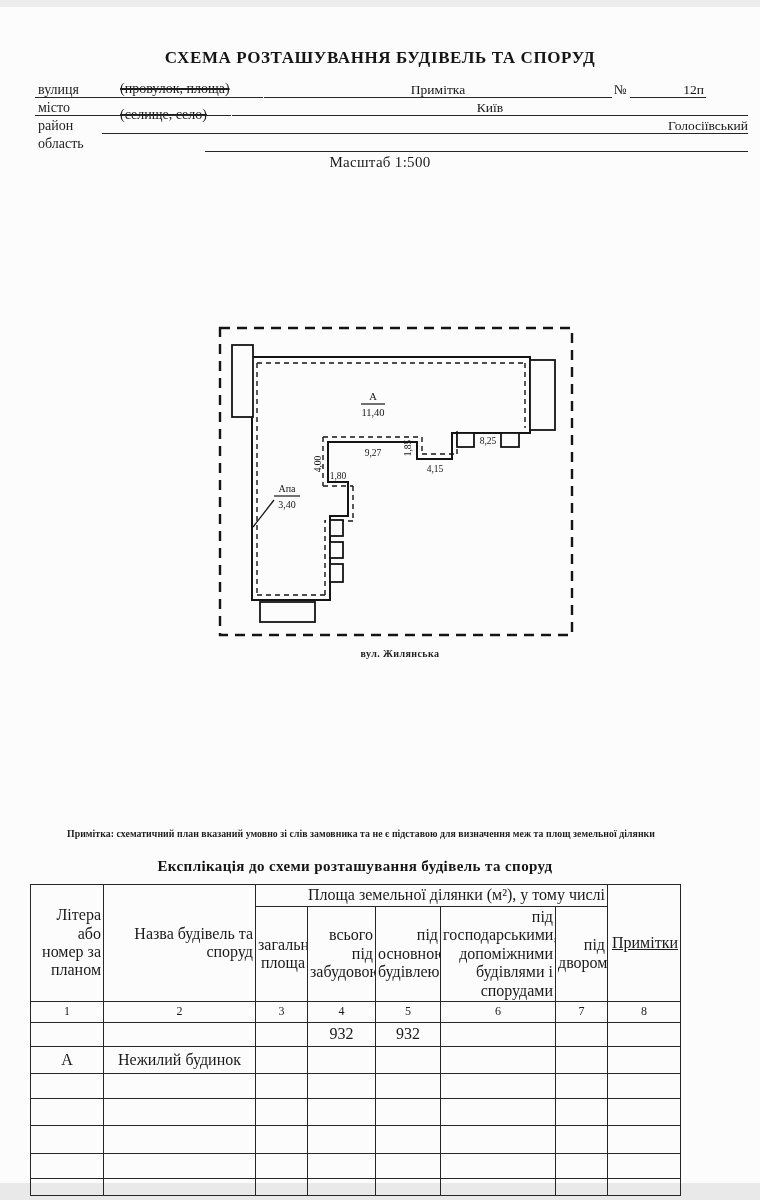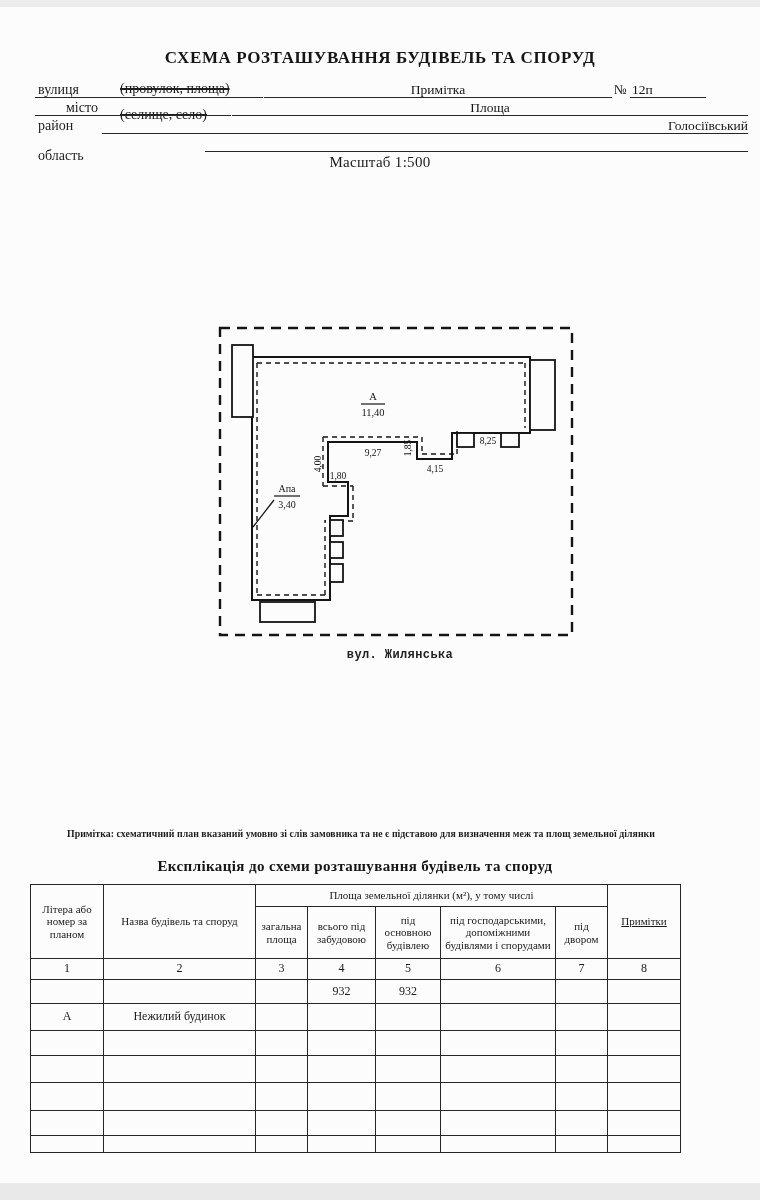--- a/index.html
+++ b/index.html
@@ -18,74 +18,74 @@
   .flabel{font-size:14px;color:#1d1d1d;}
   .fstrike{font-size:14px;color:#1d1d1d;text-decoration:line-through;text-decoration-thickness:1.5px;}
   .fvalue{font-size:13.5px;color:#161616;}
   .fline{height:0;border-bottom:1.6px solid #262626;}
   .scale-line{
     left:0;top:154px;width:760px;text-align:center;
     font-size:15px;color:#1a1a1a;letter-spacing:.3px;
   }
   .plan-caption{
     left:220px;top:648px;width:360px;text-align:center;
-    font-size:12px;font-weight:bold;letter-spacing:.4px;color:#222;font-family:Liberation Mono, monospace;
+    font-size:10px;font-weight:bold;letter-spacing:.4px;color:#222;
   }
   .note-line{
     left:67px;top:828px;width:640px;
     font-size:9.8px;font-weight:600;color:#1d1d1d;letter-spacing:.05px;
   }
   .table-title{
     left:30px;top:858px;width:650px;text-align:center;
     font-size:15px;font-weight:bold;letter-spacing:.4px;color:#151515;
   }
   table.expl{
     position:absolute;left:30px;top:884px;width:650px;
     border-collapse:collapse;table-layout:fixed;
     font-size:11px;color:#1a1a1a;
   }
   table.expl td,table.expl th{
     border:1.4px solid #262626;padding:1px 2px;
     text-align:center;vertical-align:middle;
     font-weight:normal;line-height:1.15;overflow:hidden;
   }
-  table.expl th{font-size:11px;}
+  table.expl th{font-size:16px;text-align:right;}
   .cell-num{font-weight:bold;font-size:12px;}
-  .cell-val{font-size:12px;}
+  .cell-val{font-size:16px;}
   .th-notes{vertical-align:top;padding-top:3px;text-decoration:underline;}
   svg text{font-family:"Liberation Serif","DejaVu Serif",serif;fill:#161616;}
 </style>
 </head>
 <body>
 
 <div class="abs strip" style="top:0;height:7px;"></div>
 <div class="abs strip" style="top:1183px;height:17px;background:#e9e9e9;"></div>
 
 <div class="abs doc-title">СХЕМА РОЗТАШУВАННЯ БУДІВЕЛЬ ТА СПОРУД</div>
 
 <div class="abs flabel" style="left:38px;top:82px;">вулиця</div>
 <div class="abs fstrike" style="left:120px;top:81px;">(провулок, площа)</div>
 <div class="abs fvalue" style="left:264px;top:82px;width:348px;text-align:center;">Примітка</div>
 <div class="abs fvalue" style="left:614px;top:82px;">№</div>
-<div class="abs fvalue" style="left:632px;top:82px;width:72px;text-align:left;">12п</div>
+<div class="abs fvalue" style="left:632px;top:82px;width:72px;text-align:right;">12п</div>
 <div class="abs fline" style="left:35px;top:97px;width:228px;"></div>
 <div class="abs fline" style="left:264px;top:97px;width:348px;"></div>
 <div class="abs fline" style="left:630px;top:97px;width:76px;"></div>
 
-<div class="abs flabel" style="left:38px;top:100px;margin-left:28px;">місто</div>
+<div class="abs flabel" style="left:38px;top:100px;">місто</div>
 <div class="abs fstrike" style="left:120px;top:107px;">(селище, село)</div>
-<div class="abs fvalue" style="left:232px;top:100px;width:516px;text-align:center;">Площа</div>
+<div class="abs fvalue" style="left:232px;top:100px;width:516px;text-align:center;">Київ</div>
 <div class="abs fline" style="left:35px;top:115px;width:196px;"></div>
 <div class="abs fline" style="left:232px;top:115px;width:516px;"></div>
 
 <div class="abs flabel" style="left:38px;top:118px;">район</div>
 <div class="abs fvalue" style="left:102px;top:118px;width:646px;text-align:right;">Голосіївський</div>
 <div class="abs fline" style="left:102px;top:133px;width:646px;"></div>
 
-<div class="abs flabel" style="left:38px;top:136px;margin-top:12px;">область</div>
+<div class="abs flabel" style="left:38px;top:136px;">область</div>
 <div class="abs fline" style="left:205px;top:151px;width:543px;"></div>
 
 <div class="abs scale-line">Масштаб 1:500</div>
 
 <svg class="abs" style="left:210px;top:320px;" width="380" height="330" viewBox="0 0 380 330">
 
   <rect x="10" y="8" width="352" height="307" fill="none" stroke="#141414" stroke-width="2.4" stroke-dasharray="10 7"></rect>
 
   <path d="M42,37 H320 V113 H242 V139 H207 V122 H118 V162 H138 V196 H120 V280 H42 Z" fill="none" stroke="#141414" stroke-width="2"></path>
 

